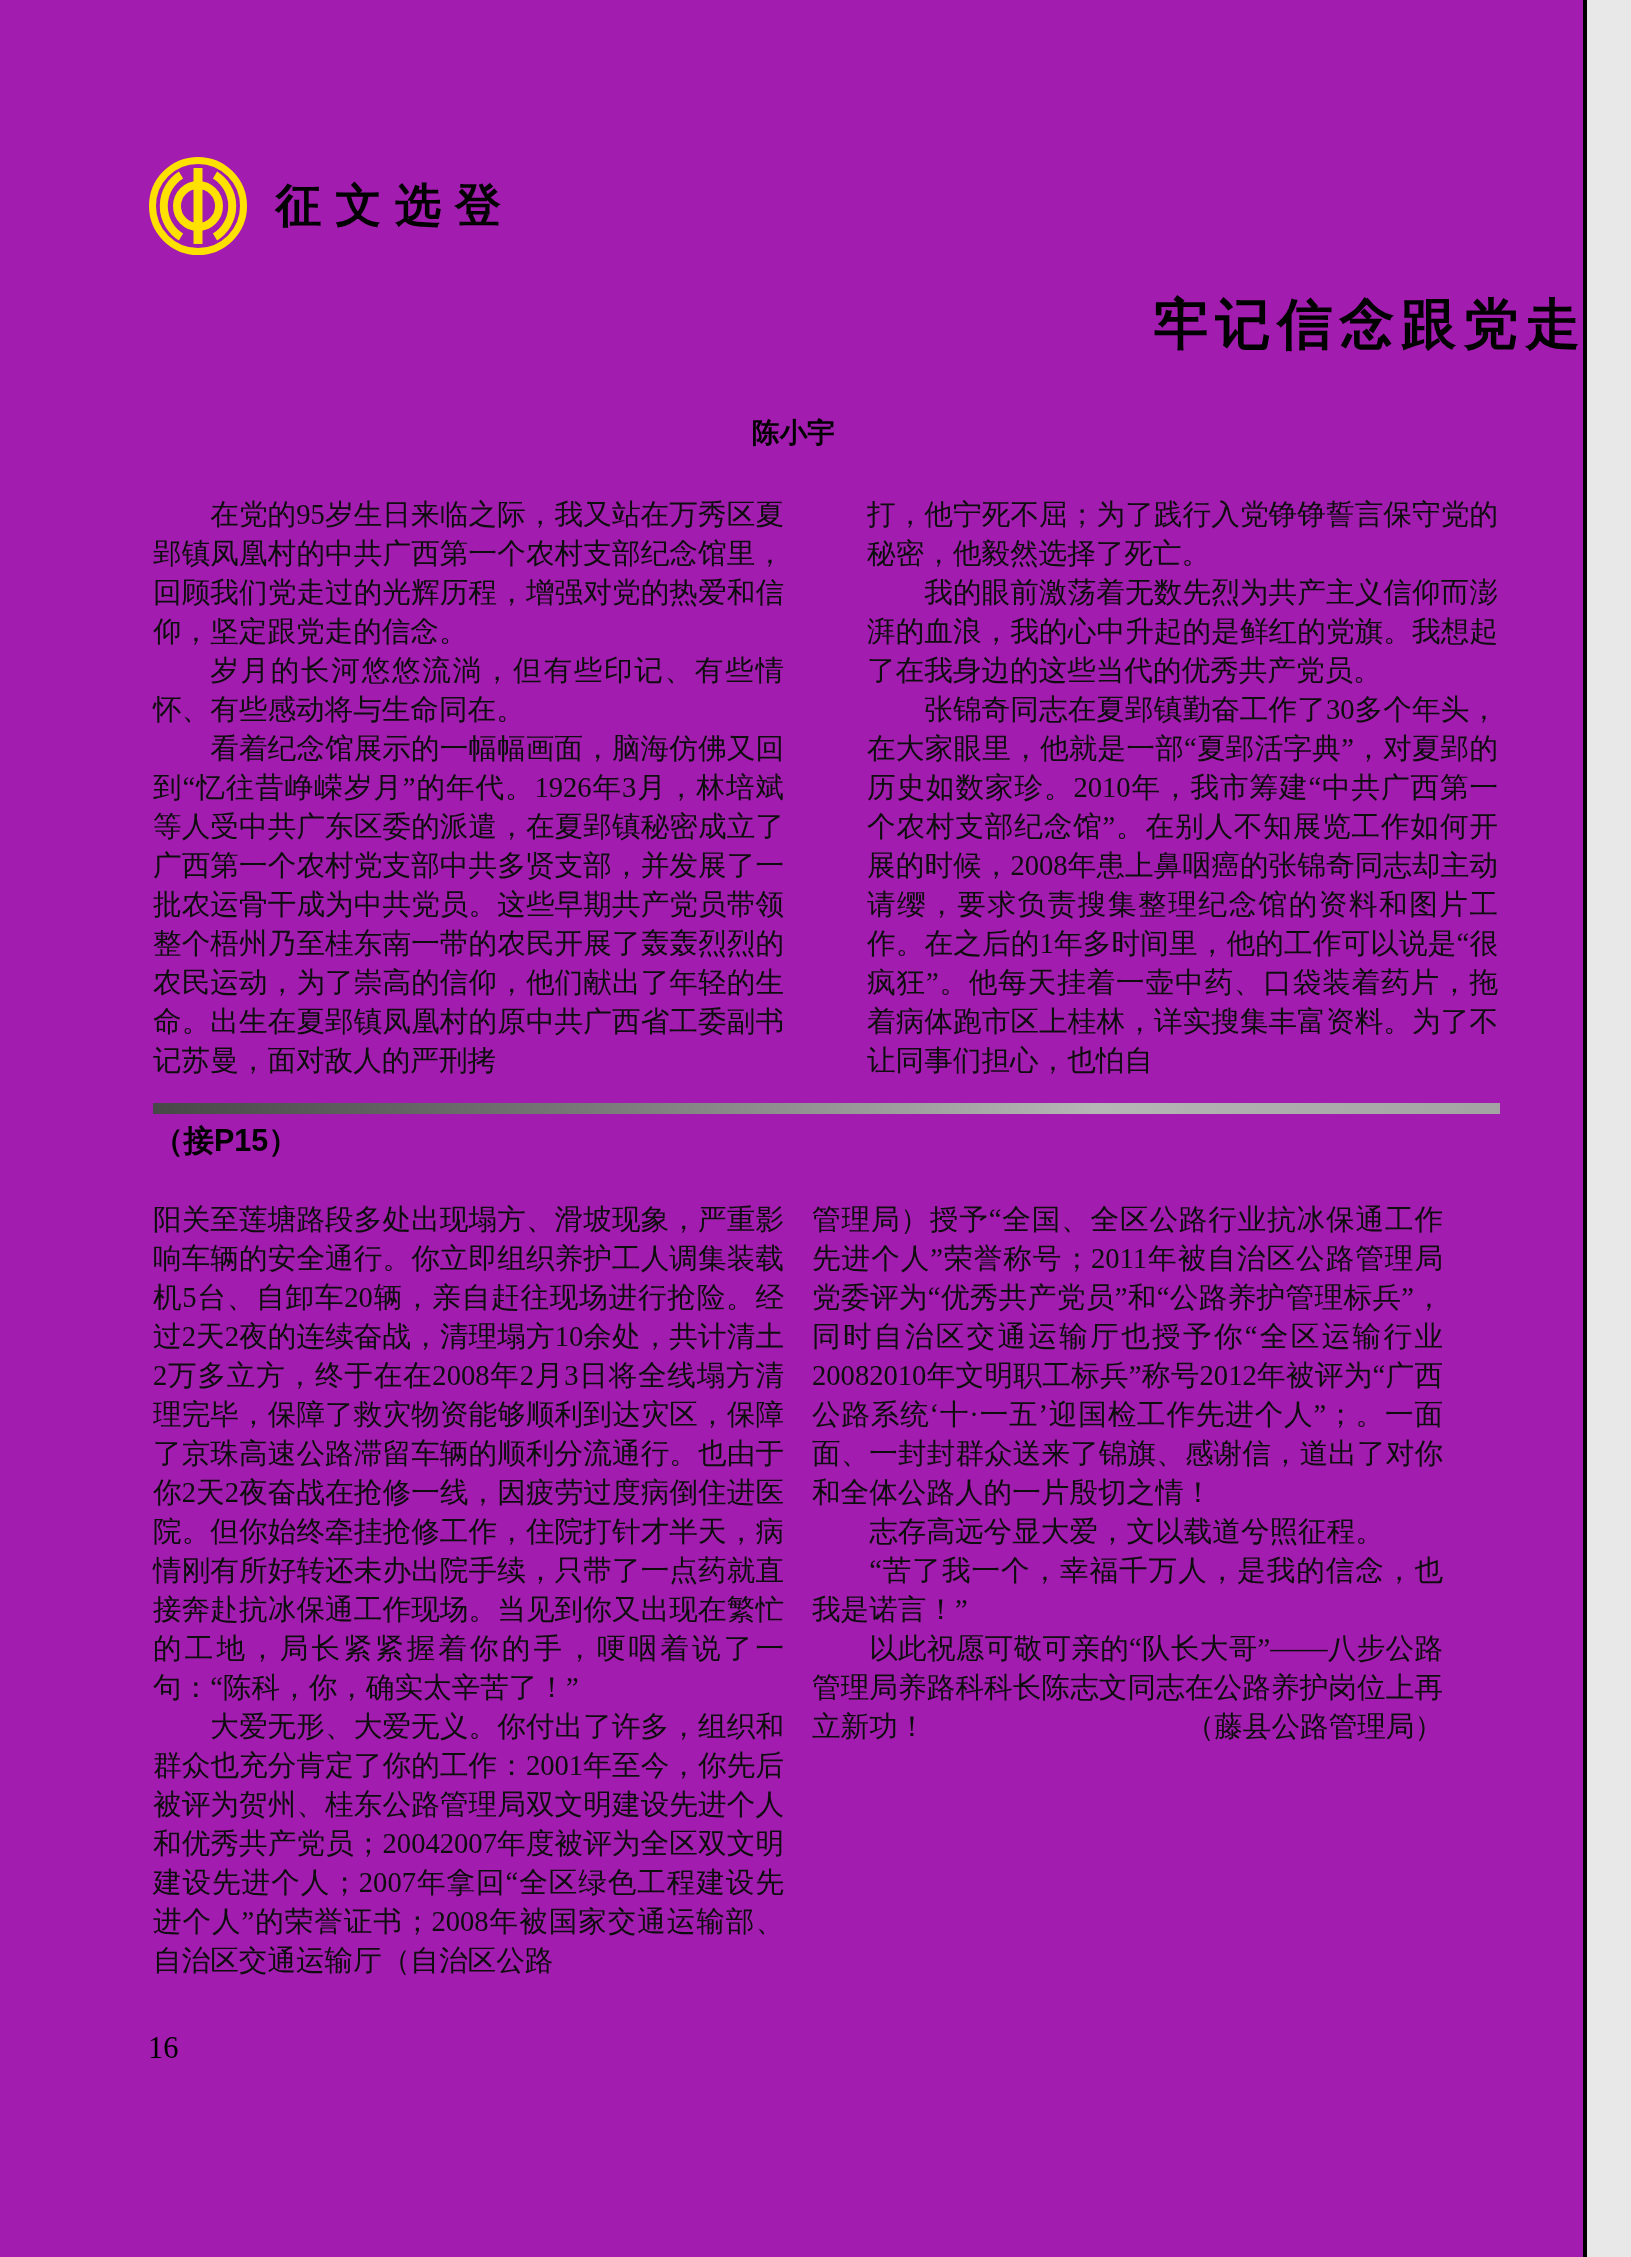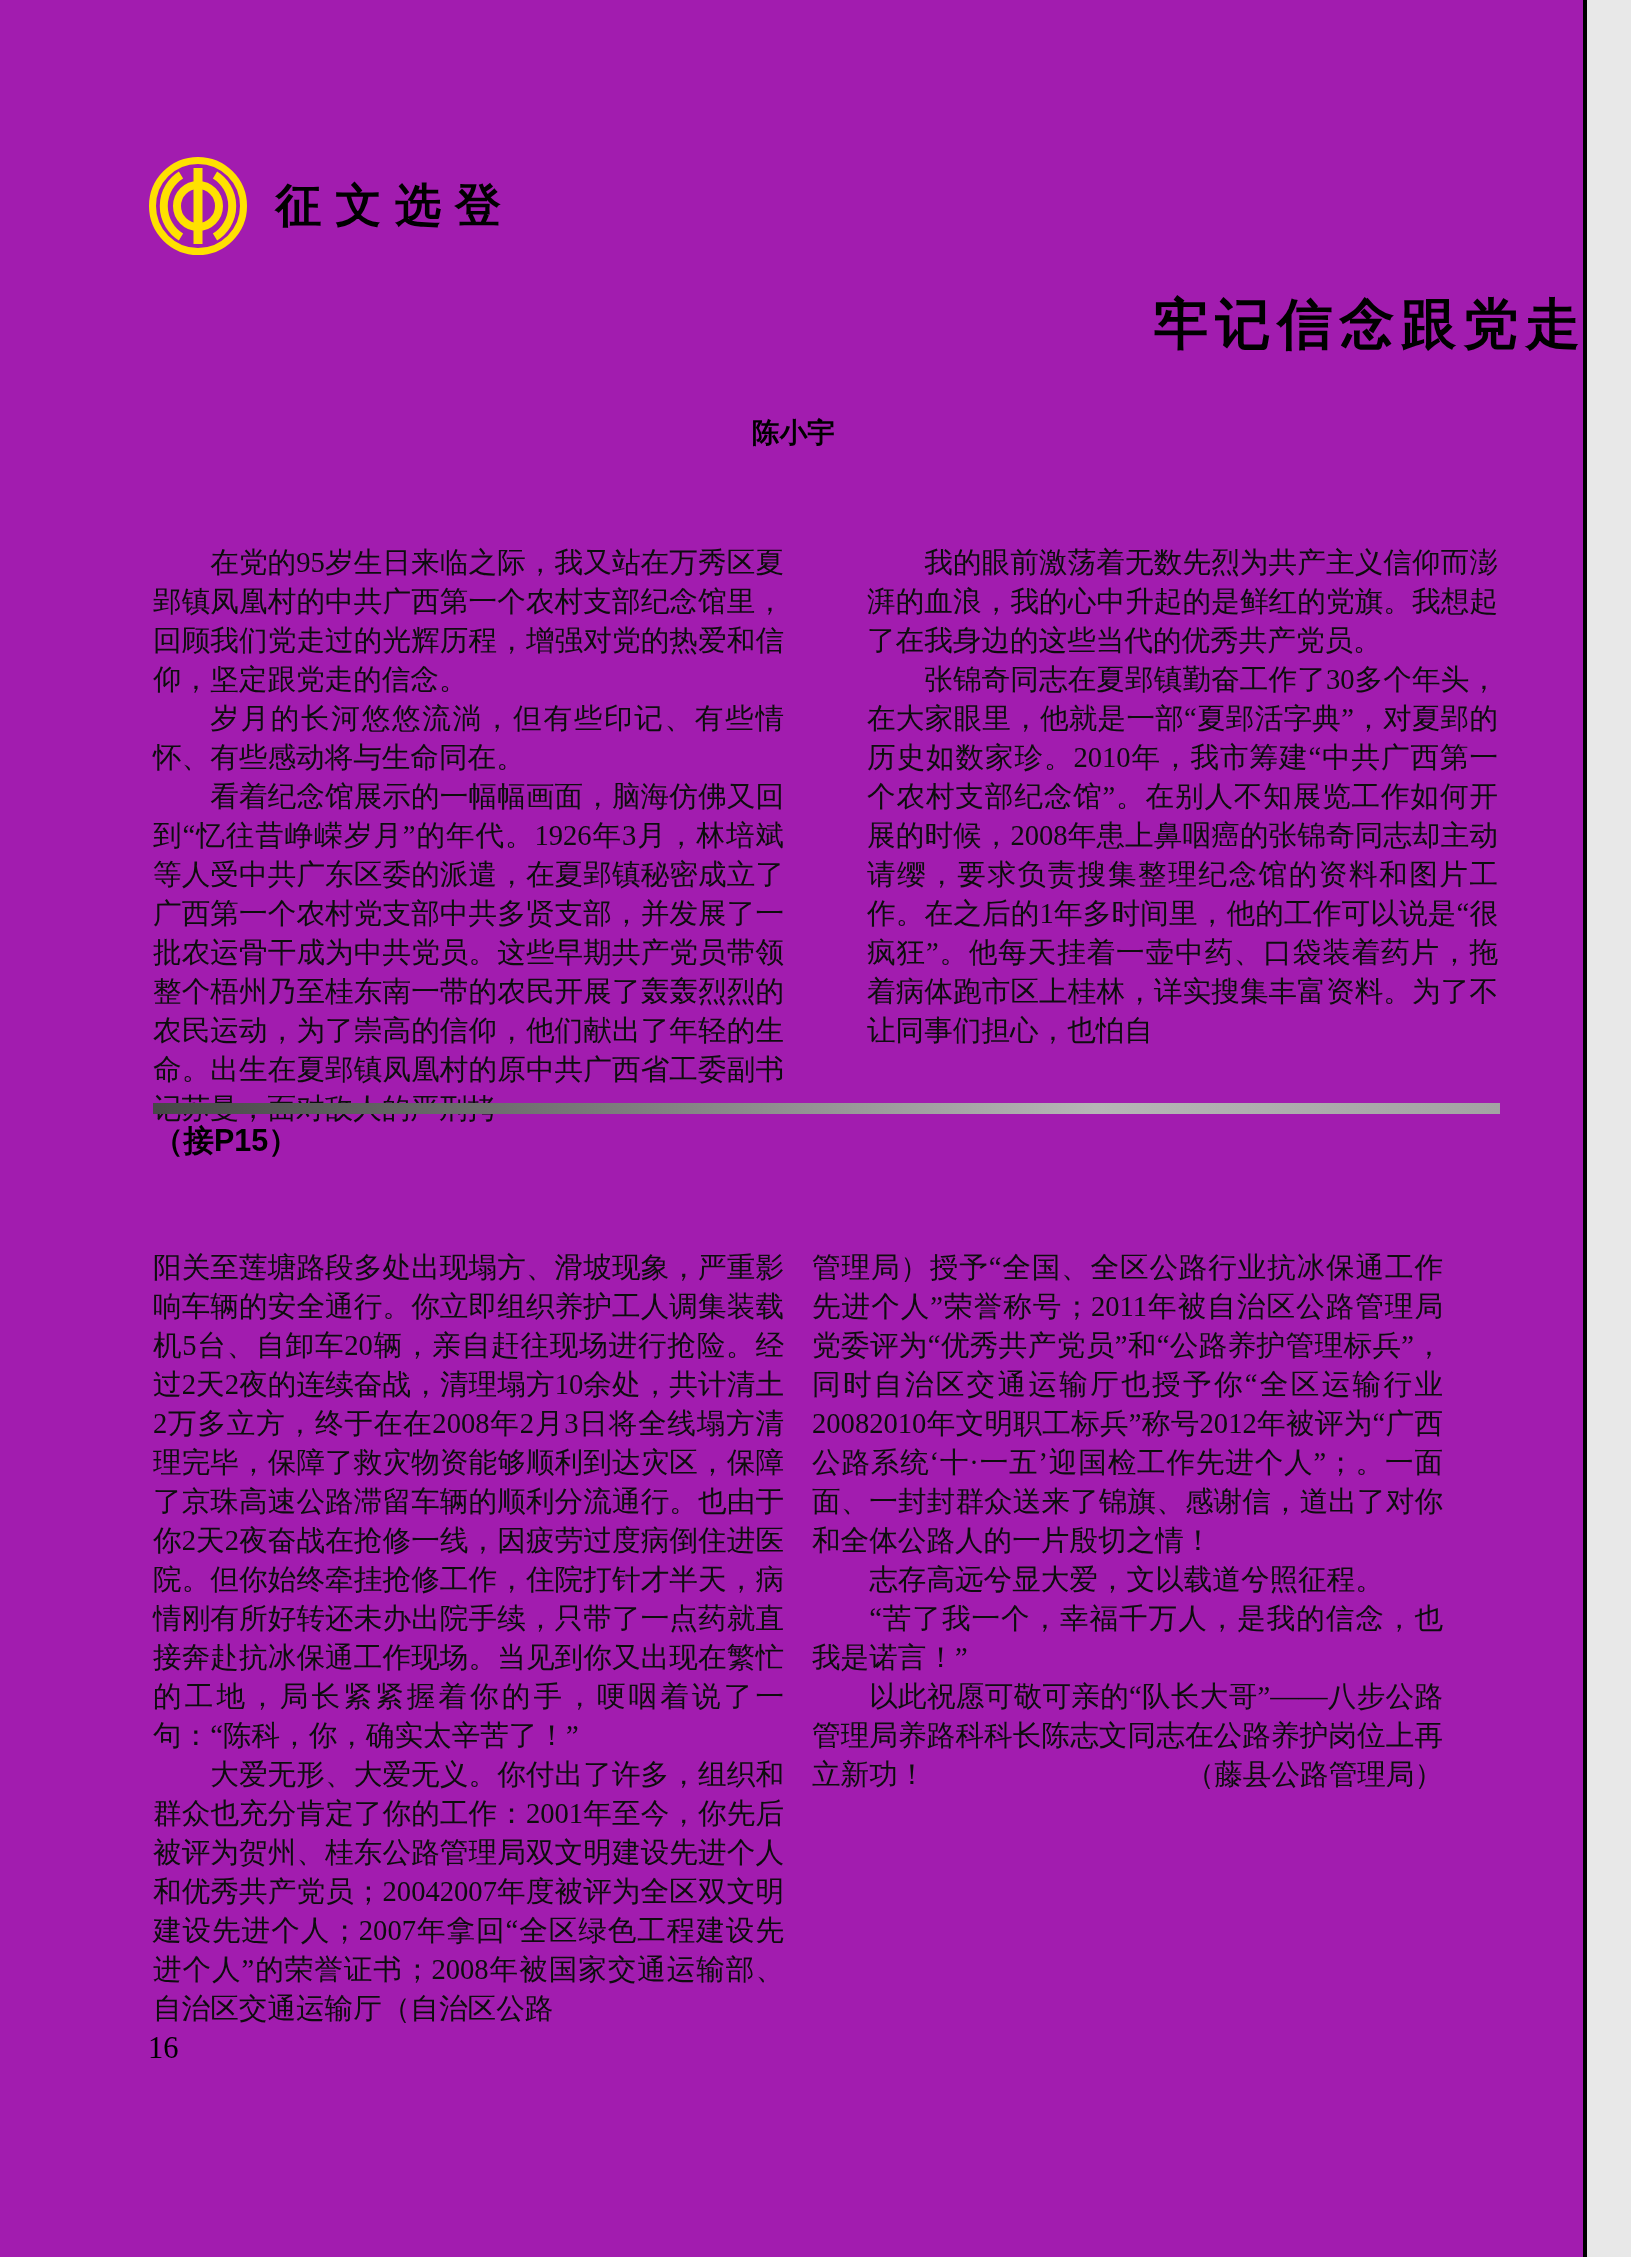--- a/index.html
+++ b/index.html
@@ -30,21 +30,21 @@
     text-align:right;font-size:55px;font-weight:bold;
     letter-spacing:6.9px;color:#000;
   }
   .author{
     position:absolute;left:0;top:414px;width:100%;
     text-align:center;font-size:27.6px;font-weight:bold;color:#000;
   }
   
   .cols{
     position:absolute;left:153px;width:1347px;
-    display:flex;gap:83px;margin-top:48px;
+    display:flex;gap:83px;
   }
   .cols-top{top:495px;}
   .cols-bottom{top:1200px;gap:28px;}
   .col{width:631px;}
   .para{
     margin:0;padding:0;
     font-size:28.6px;line-height:39px;
     text-align:justify;
     text-justify:inter-ideograph;
     color:#0d0d0d;
@@ -94,20 +94,21 @@
   <div class="title">牢记信念跟党走</div>
   <div class="author">陈小宇</div>
 
   <div class="cols cols-top">
     <div class="col">
       <p class="para ind">在党的95岁生日来临之际，我又站在万秀区夏郢镇凤凰村的中共广西第一个农村支部纪念馆里，回顾我们党走过的光辉历程，增强对党的热爱和信仰，坚定跟党走的信念。</p>
       <p class="para ind">岁月的长河悠悠流淌，但有些印记、有些情怀、有些感动将与生命同在。</p>
       <p class="para ind">看着纪念馆展示的一幅幅画面，脑海仿佛又回到“忆往昔峥嵘岁月”的年代。1926年3月，林培斌等人受中共广东区委的派遣，在夏郢镇秘密成立了广西第一个农村党支部中共多贤支部，并发展了一批农运骨干成为中共党员。这些早期共产党员带领整个梧州乃至桂东南一带的农民开展了轰轰烈烈的农民运动，为了崇高的信仰，他们献出了年轻的生命。出生在夏郢镇凤凰村的原中共广西省工委副书记苏曼，面对敌人的严刑拷</p>
     </div>
     <div class="col">
+      <p class="para noind">打，他宁死不屈；为了践行入党铮铮誓言保守党的秘密，他毅然选择了死亡。</p>
       <p class="para ind">我的眼前激荡着无数先烈为共产主义信仰而澎湃的血浪，我的心中升起的是鲜红的党旗。我想起了在我身边的这些当代的优秀共产党员。</p>
       <p class="para ind">张锦奇同志在夏郢镇勤奋工作了30多个年头，在大家眼里，他就是一部“夏郢活字典”，对夏郢的历史如数家珍。2010年，我市筹建“中共广西第一个农村支部纪念馆”。在别人不知展览工作如何开展的时候，2008年患上鼻咽癌的张锦奇同志却主动请缨，要求负责搜集整理纪念馆的资料和图片工作。在之后的1年多时间里，他的工作可以说是“很疯狂”。他每天挂着一壶中药、口袋装着药片，拖着病体跑市区上桂林，详实搜集丰富资料。为了不让同事们担心，也怕自</p>
     </div>
   </div>
 
   <div class="divider"></div>
   <div class="cont-label">（接P15）</div>
 
   <div class="cols cols-bottom">
     <div class="col">

